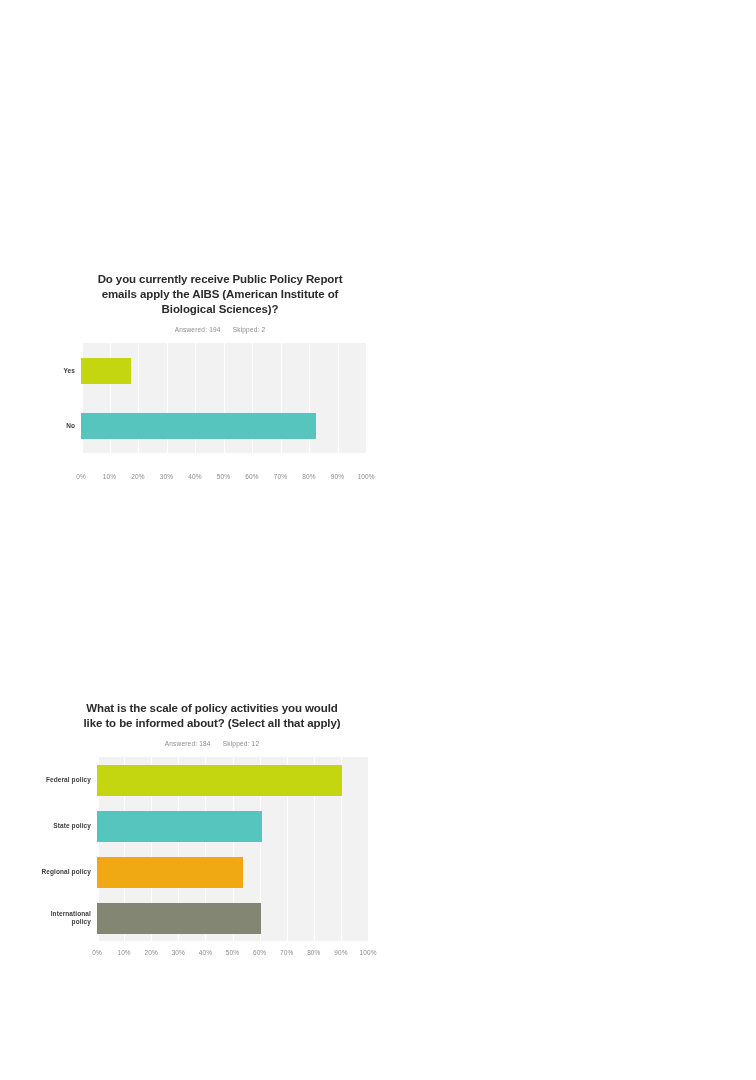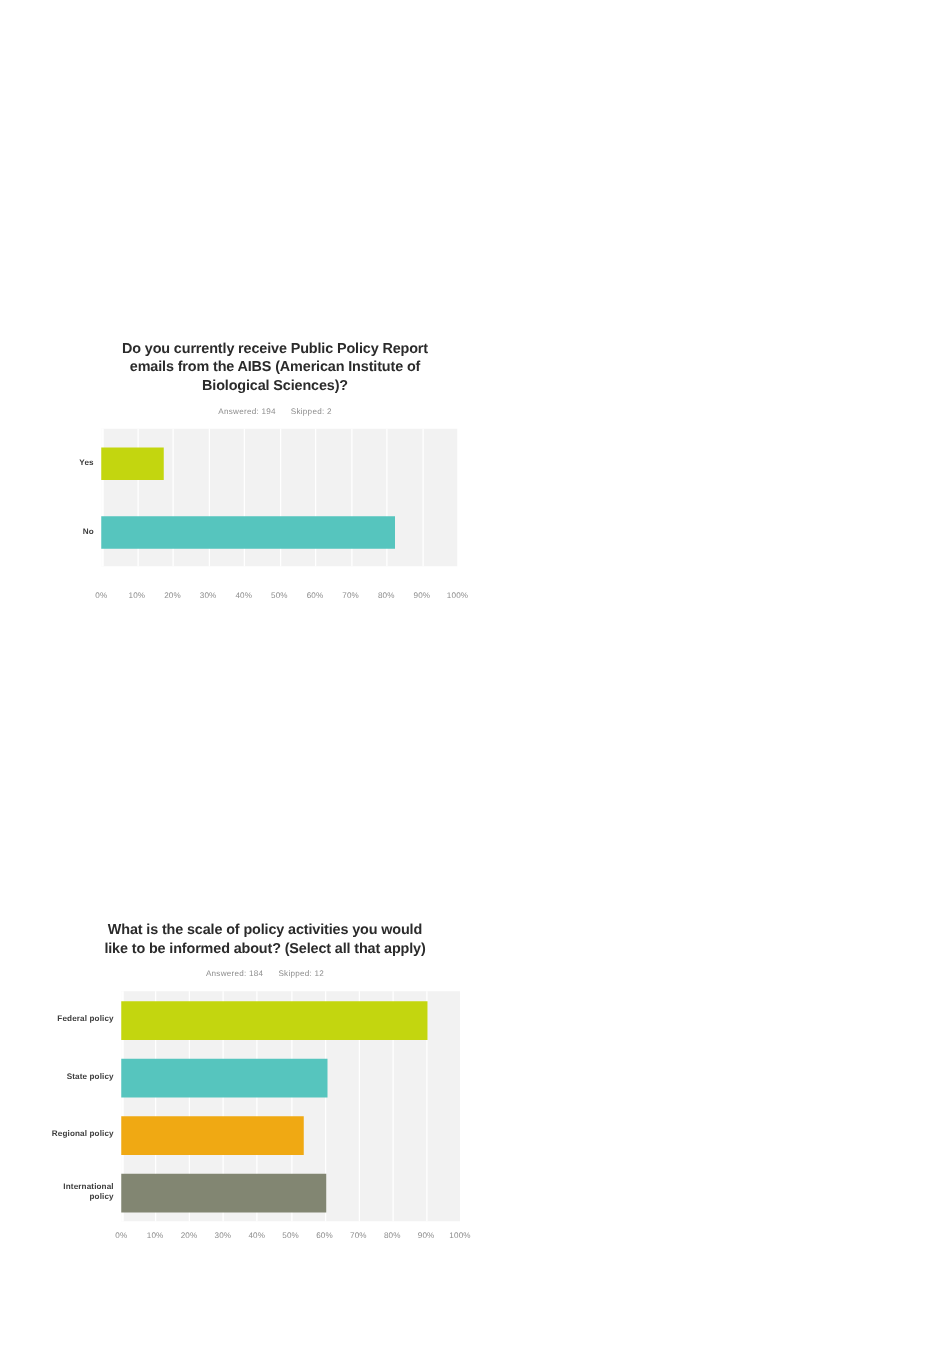--- a/index.html
+++ b/index.html
@@ -27,21 +27,21 @@
   .chart-title {
     text-align: center;
     font-size: 11.5px;
     line-height: 15px;
     font-weight: bold;
     color: #2b2b2b;
     letter-spacing: -0.1px;
     margin: 0 auto;
   }
   #chart-1 .chart-title { width: 252px; }
-  #chart-2 .chart-title { width: 260px; margin-top: 36px; }
+  #chart-2 .chart-title { width: 260px; }
 
   .chart-meta {
     text-align: center;
     font-size: 6.5px;
     color: #8c8c8c;
     margin-top: 9px;
     letter-spacing: 0.2px;
   }
   .chart-meta .meta-sep { display: inline-block; width: 8px; }
 
@@ -94,21 +94,21 @@
     white-space: nowrap;
   }
 
   .axis-row { position: relative; }
 </style>
 </head>
 <body>
 
 <div class="survey-chart" id="chart-1">
 
-  <div class="chart-title">Do you currently receive Public Policy Report emails from the AIBS (American Institute of Biological Sciences)?</div>
+  <div class="chart-title">Do you currently receive Public Policy Report emails apply the AIBS (American Institute of Biological Sciences)?</div>
 
   <div class="chart-meta">
     <span>Answered: 194</span>
     <span class="meta-sep"></span>
     <span>Skipped: 2</span>
   </div>
 
   <div class="plot-wrap" id="plot-1" style="height:128px;">
     <div class="plot-area" id="plotarea-1" style="left: 26px; width: 285px; height: 110px; background: rgb(242, 242, 242);">
         <div class="gridline axis-start" style="left: 0px; background: rgb(255, 255, 255);"></div>

